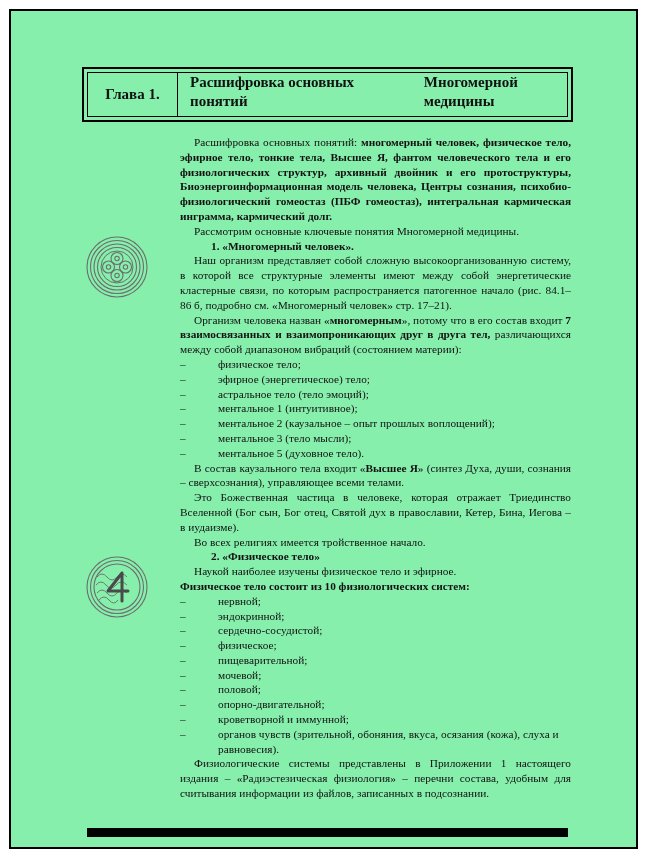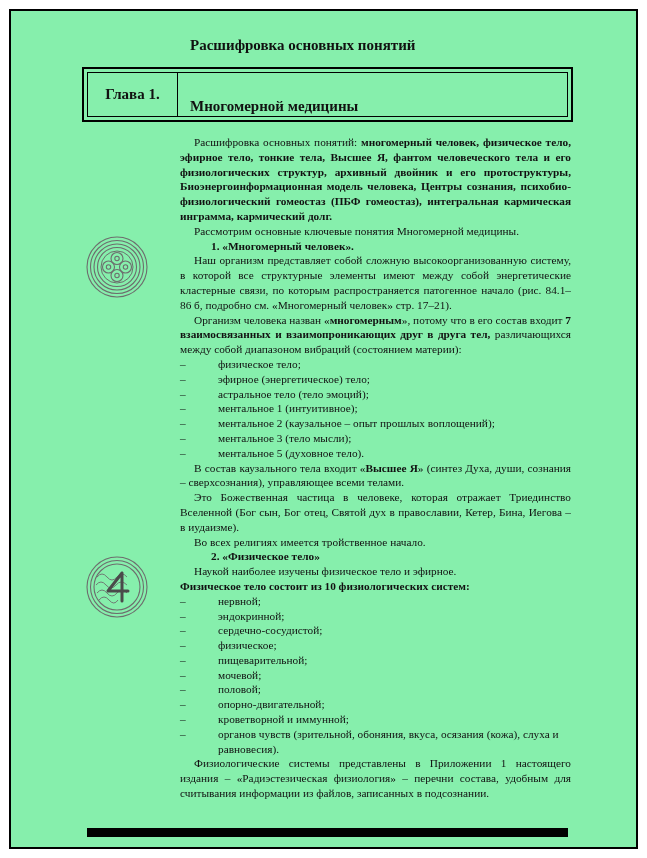--- a/index.html
+++ b/index.html
@@ -34,21 +34,21 @@
     border-right:1px solid #000;
     display:flex;
     align-items:center;
     justify-content:center;
     font-weight:bold;
     font-size:15px;
   }
   .title-cell {
     flex:1;
     display:flex;
-    flex-direction:column;
+    flex-direction:row;
     justify-content:flex-end;
     padding-left:12px;
     font-weight:bold;
     font-size:15px;
     line-height:19px;
     gap:42px;
   }
   
   .content {
     position:absolute;

